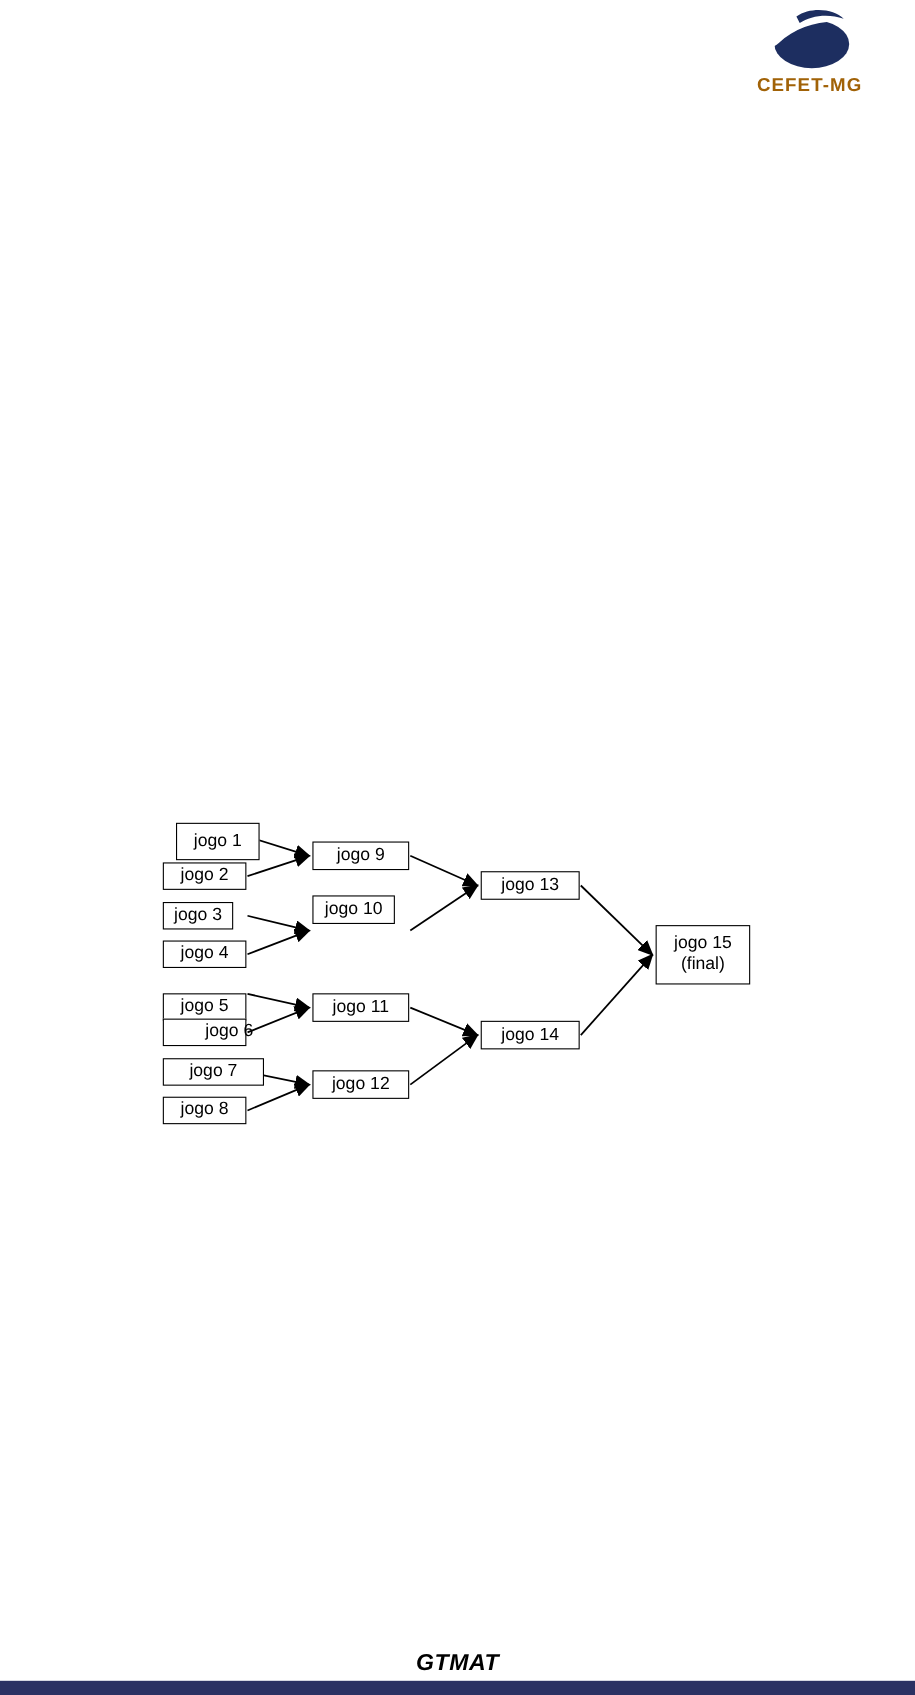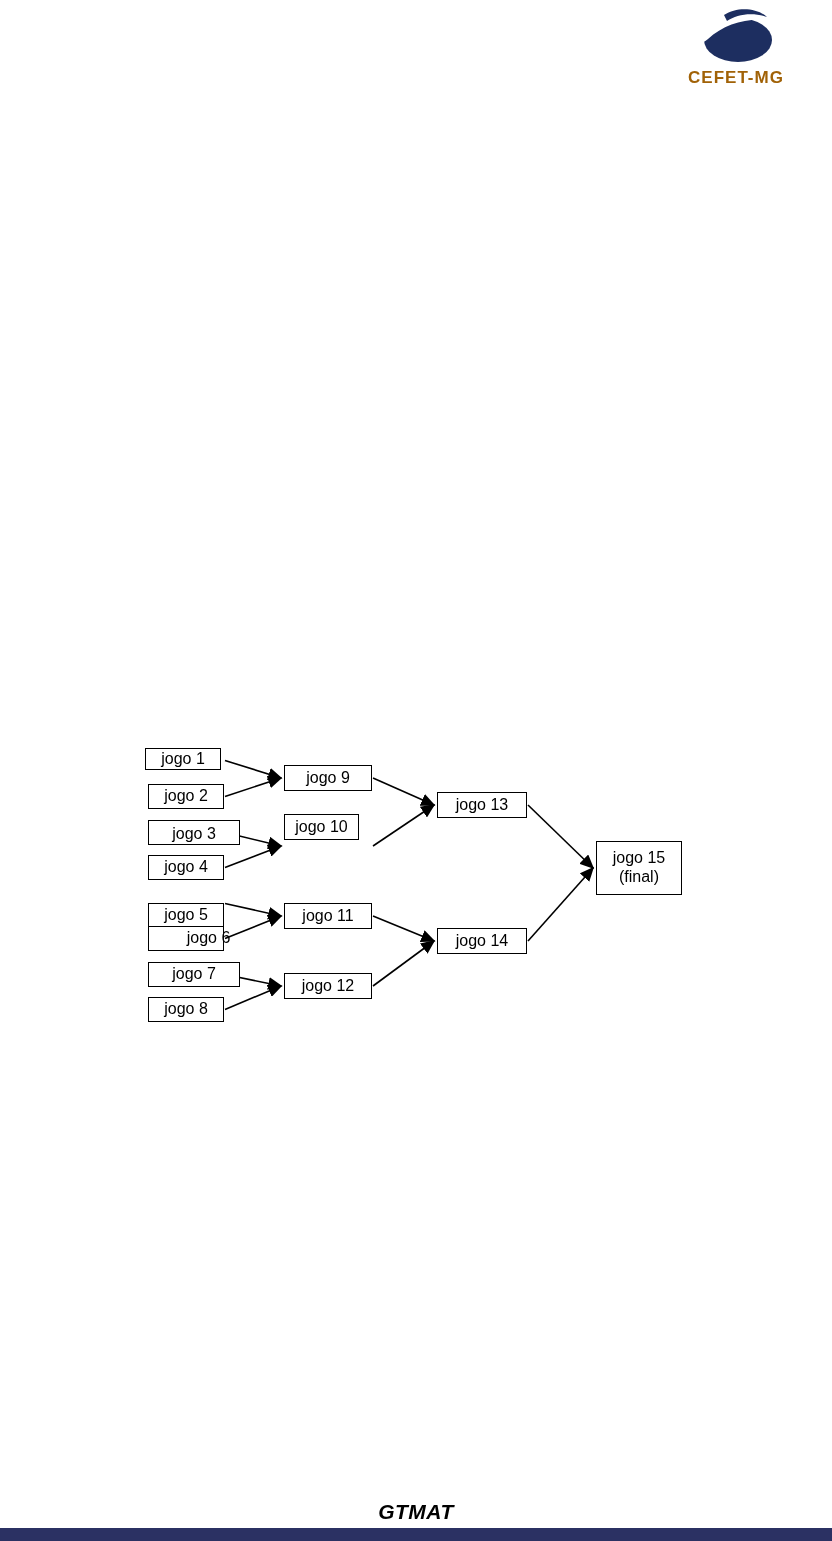--- a/index.html
+++ b/index.html
@@ -102,27 +102,27 @@
         <line x1="225" y1="938.5" x2="281" y2="916" stroke="#000000" stroke-width="1.6" marker-end="url(#arrowhead)"></line>
         <line x1="225" y1="974.5" x2="281" y2="986" stroke="#000000" stroke-width="1.6" marker-end="url(#arrowhead)"></line>
         <line x1="225" y1="1009.5" x2="281" y2="986" stroke="#000000" stroke-width="1.6" marker-end="url(#arrowhead)"></line>
         <line x1="373" y1="778" x2="434" y2="805" stroke="#000000" stroke-width="1.6" marker-end="url(#arrowhead)"></line>
         <line x1="373" y1="846" x2="434" y2="805" stroke="#000000" stroke-width="1.6" marker-end="url(#arrowhead)"></line>
         <line x1="373" y1="916" x2="434" y2="941" stroke="#000000" stroke-width="1.6" marker-end="url(#arrowhead)"></line>
         <line x1="373" y1="986" x2="434" y2="941" stroke="#000000" stroke-width="1.6" marker-end="url(#arrowhead)"></line>
         <line x1="528" y1="805" x2="593" y2="868" stroke="#000000" stroke-width="1.6" marker-end="url(#arrowhead)"></line>
         <line x1="528" y1="941" x2="593" y2="868" stroke="#000000" stroke-width="1.6" marker-end="url(#arrowhead)"></line>
       </svg>
-  <div class="node" style="left: 145px; top: 748px; width: 76px; height: 22px;">
+  <div class="node" style="left: 160px; top: 748px; width: 76px; height: 34px;">
         <span>jogo 1</span>
       </div>
       <div class="node" style="left: 148px; top: 784px; width: 76px; height: 25px;">
         <span>jogo 2</span>
       </div>
-      <div class="node" style="left: 148px; top: 820px; width: 92px; height: 25px; justify-content: flex-end;">
+      <div class="node" style="left: 148px; top: 820px; width: 64px; height: 25px;">
         <span>jogo 3</span>
       </div>
       <div class="node" style="left: 148px; top: 855px; width: 76px; height: 25px;">
         <span>jogo 4</span>
       </div>
       <div class="node" style="left: 148px; top: 903px; width: 76px; height: 25px;">
         <span>jogo 5</span>
       </div>
       <div class="node" style="left: 148px; top: 926px; width: 76px; height: 25px; padding-left: 45px;">
         <span>jogo 6</span>

